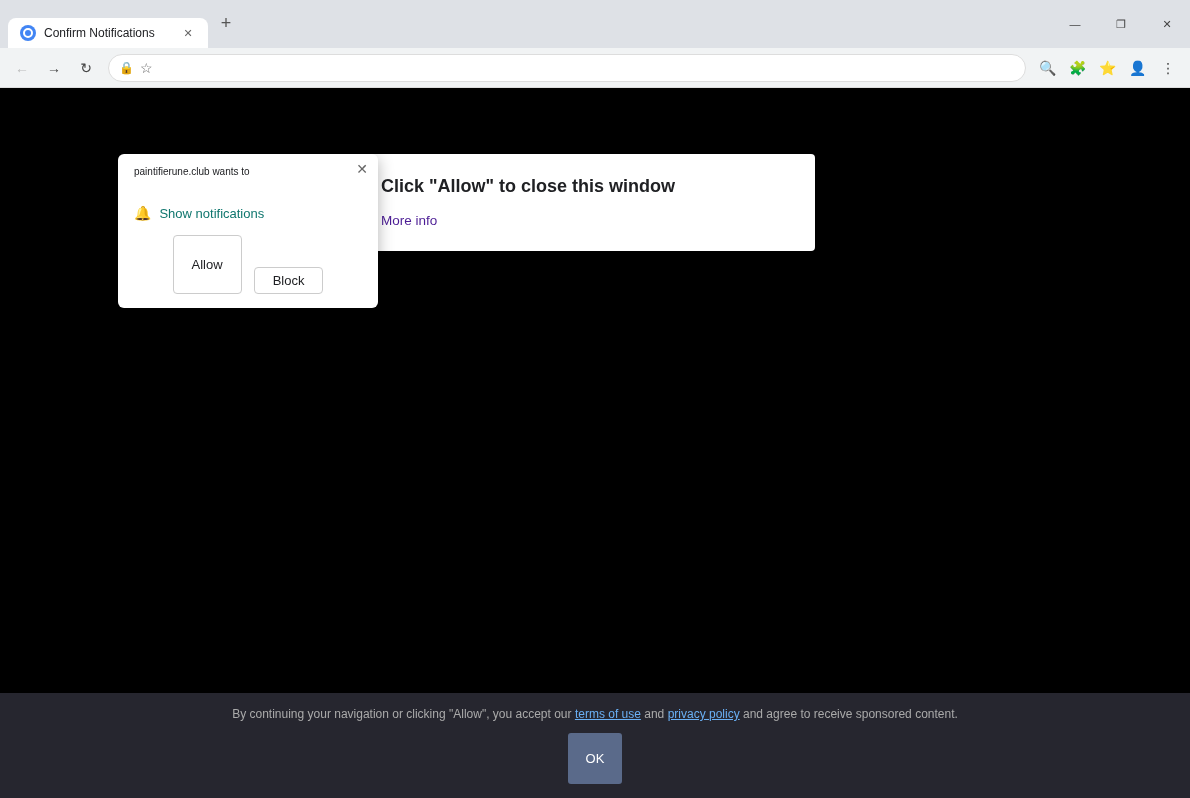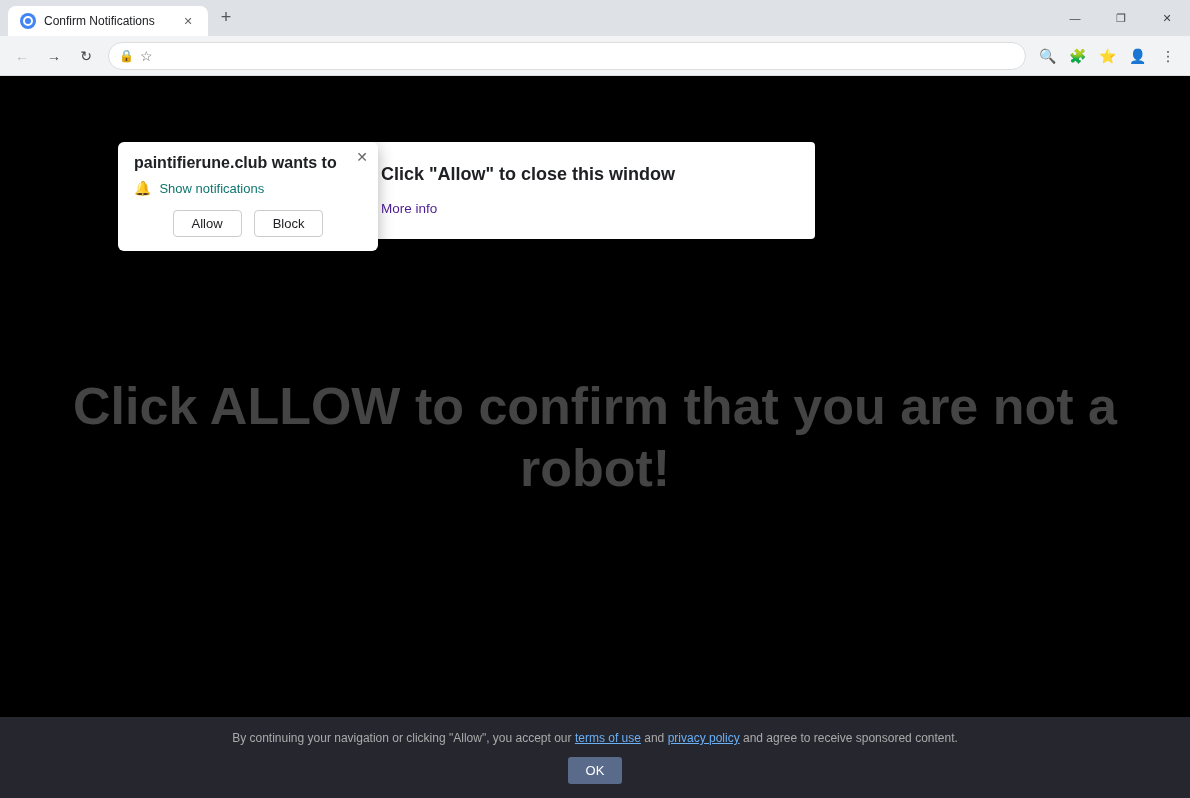--- a/index.html
+++ b/index.html
@@ -4,21 +4,21 @@
   <style>
     * { margin: 0; padding: 0; box-sizing: border-box; }
     body { font-family: 'Segoe UI', Arial, sans-serif; background: #000; width: 1190px; height: 798px; overflow: hidden; position: relative; }
 
     
     .browser-frame { width: 100%; height: 100%; display: flex; flex-direction: column; }
 
     
     .title-bar {
       background: #dee1e6;
-      height: 36px;
+      height: 48px;
       display: flex;
       align-items: center;
       padding: 0 0 0 0;
       user-select: none;
     }
     .tab-strip {
       display: flex;
       align-items: flex-end;
       height: 100%;
       padding-left: 8px;
@@ -185,21 +185,21 @@
     }
     .bottom-bar-link {
       color: #6ab0f5;
       text-decoration: underline;
       cursor: pointer;
     }
     .ok-btn {
       background: #5a6a8a;
       color: #fff;
       border: none;
-      padding: 6px 18px;
+      padding: 18px 18px;
       font-size: 13px;
       border-radius: 3px;
       cursor: pointer;
       flex-shrink: 0;
     }
 
     
     .notification-popup {
       position: absolute;
       top: 66px;
@@ -214,24 +214,24 @@
     .notif-close {
       position: absolute;
       top: 8px;
       right: 10px;
       font-size: 14px;
       color: #666;
       cursor: pointer;
       line-height: 1;
     }
     .notif-title {
-      font-size: 16px;
-      color: #202124;
-      margin-bottom: 8px;
-      font-weight: bold;
+      font-size: 10px;
+      color: #202124;
+      margin-bottom: 28px;
+      font-weight: normal;
     }
     .notif-row {
       display: flex;
       align-items: center;
       gap: 8px;
       margin-bottom: 14px;
     }
     .bell-icon {
       color: #555;
       font-size: 14px;
@@ -255,20 +255,21 @@
       color: #202124;
     }
     .btn-block {
       background: #fff;
       border: 1px solid #ccc;
       border-radius: 4px;
       padding: 5px 18px;
       font-size: 13px;
       cursor: pointer;
       color: #202124;
+      margin-top: 32px;
     }
 
     
     .info-popup {
       position: absolute;
       top: 66px;
       left: 355px;
       background: #fff;
       border-radius: 4px;
       box-shadow: 0 4px 16px rgba(0,0,0,0.25);
@@ -330,21 +331,20 @@
       <div class="nav-btn">🔍</div>
       <div class="nav-btn">🧩</div>
       <div class="nav-btn">⭐</div>
       <div class="nav-btn">👤</div>
       <div class="nav-btn">⋮</div>
     </div>
   </div>
 
   <div class="page-content">
 
-    <div class="bg-text">Click ALLOW to confirm that you are not a robot!</div>
 
     <div class="notification-popup">
       <span class="notif-close">✕</span>
       <div class="notif-title">paintifierune.club wants to</div>
       <div class="notif-row">
         <span class="bell-icon">🔔</span>
         <span class="notif-label">Show notifications</span>
       </div>
       <div class="notif-buttons">
         <button class="btn-allow">Allow</button>

